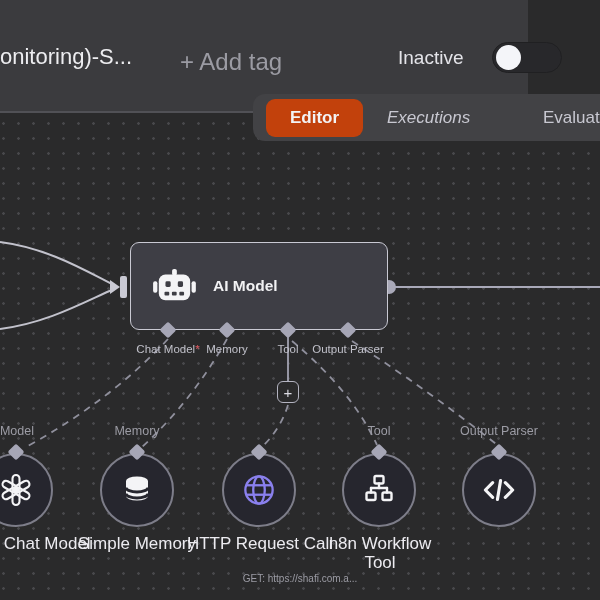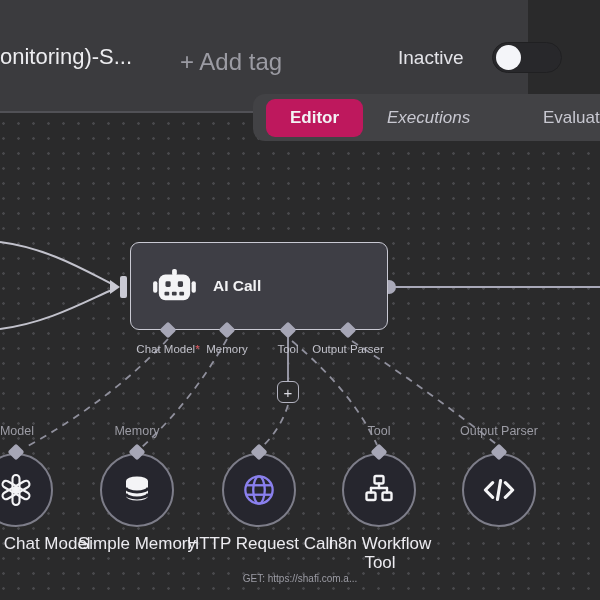--- a/index.html
+++ b/index.html
@@ -17,21 +17,21 @@
   #toggle { position:absolute; left:492px; top:42px; width:70px; height:31px;
             background:#28282b; border:1px solid #202022; border-radius:16px; cursor:pointer; }
   #toggle .knob { position:absolute; left:3px; top:2px; width:25px; height:25px;
                   border-radius:50%; background:#f4f5f9; }
 
   
   #tabbar { position:absolute; left:253px; top:94px; width:347px; height:47px;
             background:#424245; border-radius:12px 0 0 12px; z-index:6; overflow:hidden; }
   .tab { position:absolute; top:0; height:47px; display:flex; align-items:center;
          font-size:17px; color:#c8c8d1; cursor:pointer; white-space:nowrap; }
-  .tab.active { top:5px; height:38px; background:#be185d; border-radius:9px;
+  .tab.active { top:5px; height:38px; background:#c2410c; border-radius:9px;
                 padding:0 24px; color:#f3f3f5; font-weight:700; }
   #tab-editor { left:13px; }
   #tab-exec   { left:134px;font-style:italic; }
   #tab-eval   { left:290px; }
 
   
   #canvas { position:absolute; left:0; top:113px; width:600px; height:487px;
             background:#2a2a2b;
             background-image:radial-gradient(circle, #48484b 1.2px, transparent 1.5px);
             background-size:15px 15px; background-position:-4px 3px; z-index:1; }
@@ -129,21 +129,21 @@
       <rect x="22" y="2" width="5" height="7" rx="2" fill="#f4f4f6"></rect>
       <rect x="8" y="8" width="33" height="27" rx="7" fill="#f4f4f6"></rect>
       <rect x="2" y="15" width="4.5" height="12" rx="2" fill="#f4f4f6"></rect>
       <rect x="42.5" y="15" width="4.5" height="12" rx="2" fill="#f4f4f6"></rect>
       <rect x="15" y="15" width="5.5" height="6" rx="1.5" fill="#3e3e45"></rect>
       <rect x="28" y="15" width="5.5" height="6" rx="1.5" fill="#3e3e45"></rect>
       <rect x="14" y="26" width="5" height="4" rx="1" fill="#3e3e45"></rect>
       <rect x="21.8" y="26" width="5" height="4" rx="1" fill="#3e3e45"></rect>
       <rect x="29.6" y="26" width="5" height="4" rx="1" fill="#3e3e45"></rect>
     </svg>
-    <span class="title">AI Call</span>
+    <span class="title">AI Model</span>
   </div>
 
   <div class="diamond" style="left:162px; top:211px;"></div>
   <div class="diamond" style="left:221px; top:211px;"></div>
   <div class="diamond" style="left:282px; top:211px;"></div>
   <div class="diamond" style="left:342px; top:211px;"></div>
 
   <div class="port-label" style="left:168px;">
     <span>Chat Model</span><span class="req">*</span>
   </div>

